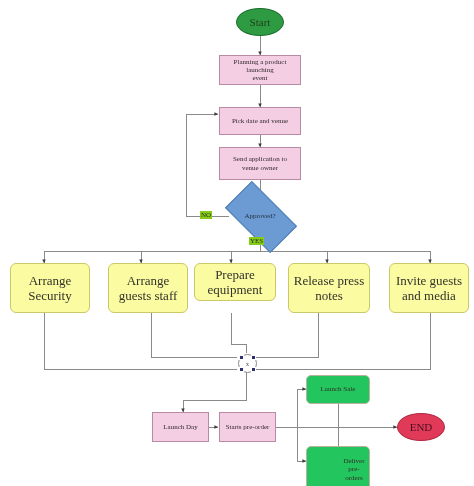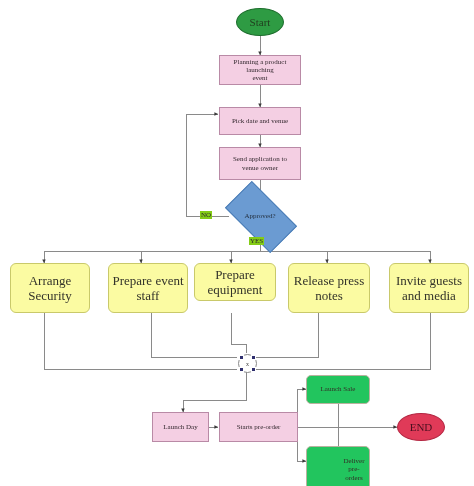--- a/index.html
+++ b/index.html
@@ -221,21 +221,21 @@
   </div>
 
   <div class="edge-label" style="left:200px; top:211px;">NO</div>
   <div class="edge-label" style="left:249px; top:237px;">YES</div>
 
   <div class="node task-yellow" style="left:10px; top:263px; width:80px; height:50px;">
     <span>Arrange Security</span>
   </div>
 
   <div class="node task-yellow" style="left:108px; top:263px; width:80px; height:50px;">
-    <span>Prepare event staff</span>
+    <span>Arrange guests staff</span>
   </div>
 
   <div class="node task-yellow" style="left:194px; top:263px; width:82px; height:38px;">
     <span>Prepare equipment</span>
   </div>
 
   <div class="node task-yellow" style="left:288px; top:263px; width:82px; height:50px;">
     <span>Release press notes</span>
   </div>
 
@@ -248,21 +248,21 @@
     <div class="handle h-nw"></div>
     <div class="handle h-ne"></div>
     <div class="handle h-sw"></div>
     <div class="handle h-se"></div>
   </div>
 
   <div class="node proc-pink" style="left:152px; top:412px; width:57px; height:30px;">
     <span>Launch Day</span>
   </div>
 
-  <div class="node proc-pink" style="left:219px; top:412px; width:79px; height:30px;">
+  <div class="node proc-pink" style="left:219px; top:412px; width:57px; height:30px;">
     <span>Starts pre-order</span>
   </div>
 
   <div class="node beige" style="left:306px; top:375px; width:64px; height:29px;">
     <span>Launch Sale</span>
   </div>
 
   <div class="node beige" style="left:306px; top:446px; width:64px; height:47px;padding-left:32px;">
     <span>Deliver pre-
 orders</span>

